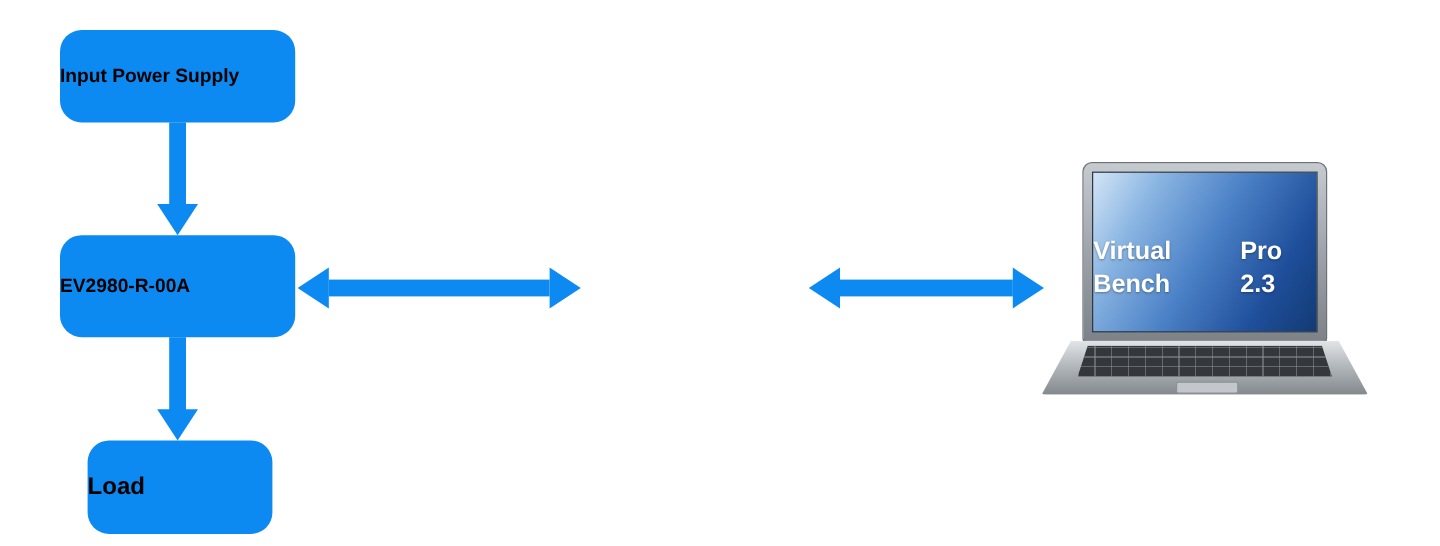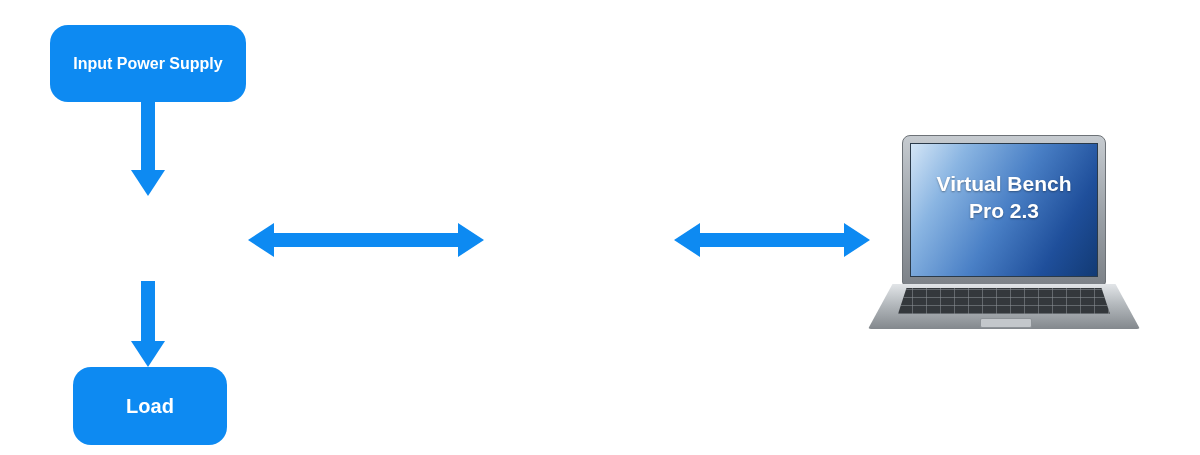--- a/index.html
+++ b/index.html
@@ -7,23 +7,23 @@
     position:relative;
     width:1200px;height:455px;
     background:#ffffff;
     font-family:"Liberation Sans", sans-serif;
     overflow:hidden;
   }
   
   .node{
     position:absolute;
     background:#0d8af2;
-    color:#ffffff;
+    color:#000000;
     font-weight:bold;
-    display:flex;align-items:center;justify-content:center;
+    display:flex;align-items:center;
     text-align:center;
     border-radius:18px;
   }
   .node-small-radius{border-radius:9px;}
   .node .multiline span{display:block;}
   
   .shaft-v{position:absolute;width:14px;background:#0d8af2;}
   .shaft-h{position:absolute;height:14px;background:#0d8af2;}
   .head-down{position:absolute;width:0;height:0;
     border-left:17px solid transparent;border-right:17px solid transparent;
@@ -50,21 +50,21 @@
     border:1px solid #6d7277;
     border-radius:8px 8px 3px 3px;
     box-sizing:border-box;
     padding:7px;
   }
   .laptop-display{
     width:100%;height:100%;
     background:linear-gradient(120deg,#d3e5f6 0%,#8ab5e2 22%,#4a80c6 50%,#1f4f9b 78%,#123a74 100%);
     border:1px solid #2a3a4a;
     box-sizing:border-box;
-    display:flex;flex-direction:column;align-items:center;justify-content:flex-start;
+    display:flex;flex-direction:row;align-items:center;justify-content:flex-start;
     padding-top:26px;
   }
   .laptop-display span{
     display:block;
     color:#ffffff;font-weight:bold;font-size:21px;line-height:1.3;
     text-shadow:0 1px 2px rgba(0,0,0,0.35);
   }
   .laptop-base{
     position:absolute;left:0;top:149px;width:272px;height:45px;
     background:linear-gradient(180deg,#e2e5e8 0%,#b4b9bd 45%,#83888d 100%);
@@ -91,20 +91,23 @@
 
   <div class="node" style="left:50px;top:25px;width:196px;height:77px;font-size:16px;">
     <span>Input Power Supply</span>
   </div>
 
   <div>
     <div class="shaft-v" style="left:141px;top:102px;height:70px;"></div>
     <div class="head-down" style="left:131px;top:170px;"></div>
   </div>
 
+  <div class="node" style="left:50px;top:196px;width:196px;height:85px;font-size:16px;">
+    <span>EV2980-R-00A</span>
+  </div>
 
   <div>
     <div class="shaft-v" style="left:141px;top:281px;height:62px;"></div>
     <div class="head-down" style="left:131px;top:341px;"></div>
   </div>
 
   <div class="node" style="left:73px;top:367px;width:154px;height:78px;font-size:20px;">
     <span>Load</span>
   </div>
 

